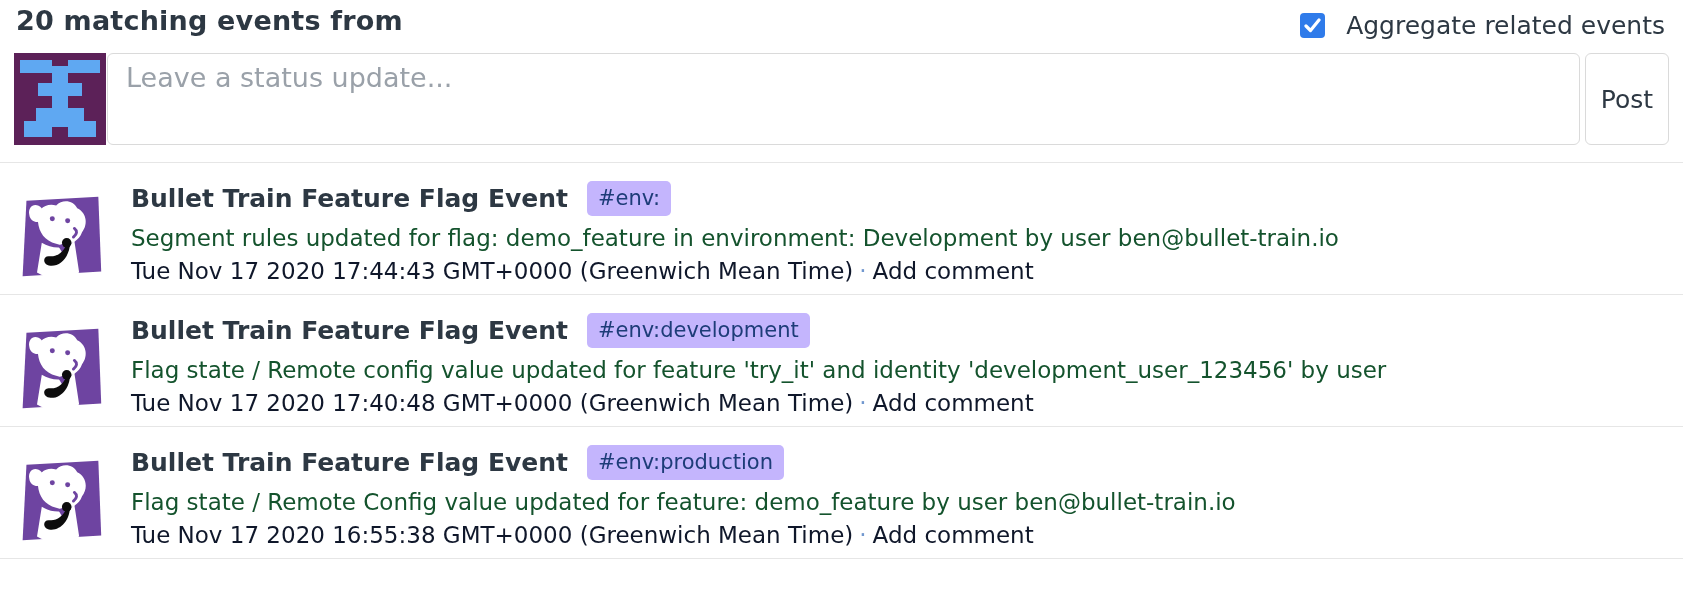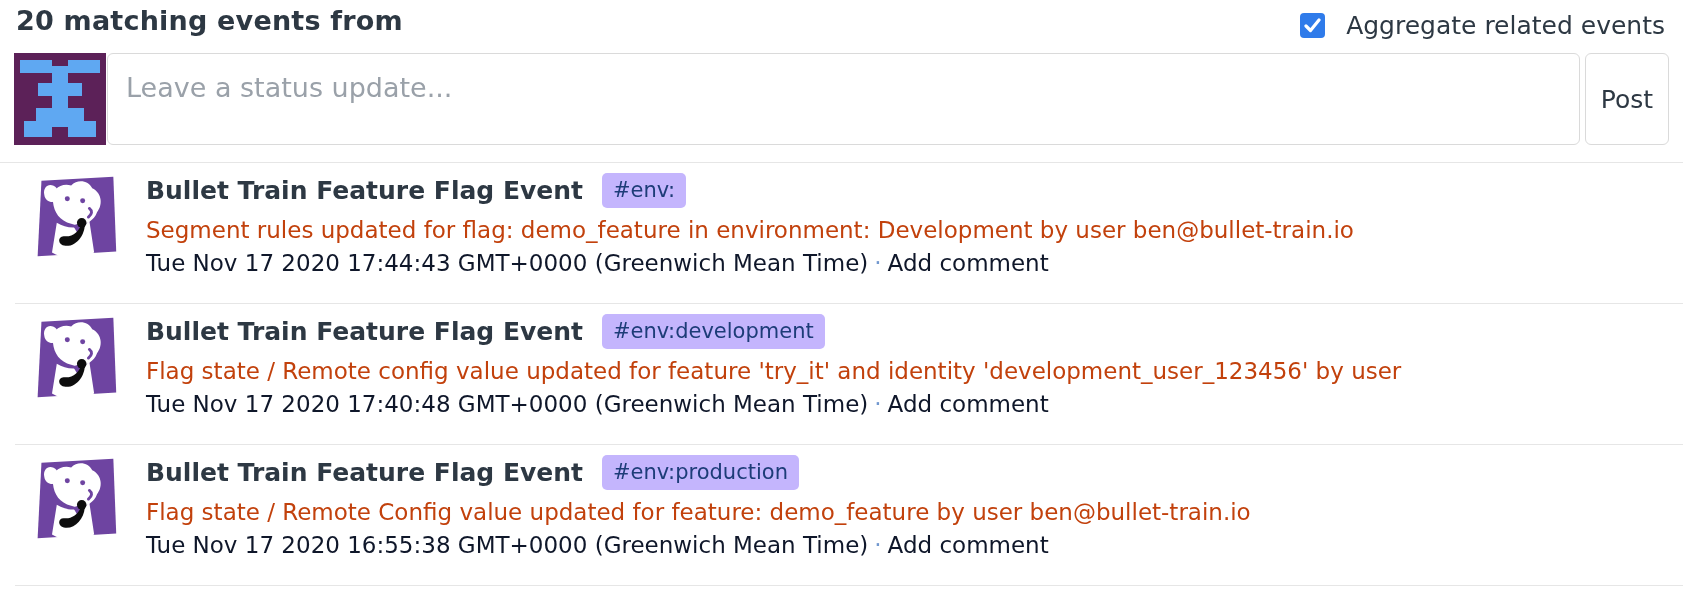--- a/index.html
+++ b/index.html
@@ -14,40 +14,40 @@
   .aggregate{display:flex;align-items:center;gap:21px;margin-top:6px;cursor:pointer;padding-left:25px;}
   .checkbox{width:25px;height:25px;border-radius:4px;background:#2f7bea;display:flex;align-items:center;justify-content:center;flex:none;}
   .checkbox svg{width:17px;height:17px;}
   .aggregate-label{font-size:25px;color:#2d3843;}
   
   .status-row{display:flex;align-items:stretch;margin:13px 14px 0 14px;height:92px;}
   .status-avatar{width:92px;height:92px;flex:none;}
   .status-input{
     flex:1;margin-left:1px;border:1px solid #dadada;border-radius:6px;
     font-family:"DejaVu Sans","Liberation Sans",sans-serif;
-    font-size:27px;color:#313b46;padding:18px 18px;resize:none;outline:none;box-sizing:border-box;
+    font-size:27px;color:#313b46;padding:8px 18px;resize:none;outline:none;box-sizing:border-box;
   }
   .status-input::placeholder{color:#9aa1a9;}
   .post-btn{
     width:84px;margin-left:5px;flex:none;background:#fff;border:1px solid #dadada;border-radius:6px;
     font-family:"DejaVu Sans","Liberation Sans",sans-serif;
     font-size:25px;color:#2d3843;cursor:pointer;
   }
   
   .events{margin-top:17px;border-top:1px solid #e6e6e6;}
-  .event-row{display:flex;align-items:flex-start;padding:9px 14px 19px 14px;border-bottom:1px solid #e6e6e6;min-height:112px;box-sizing:content-box;margin-left:15px;}
+  .event-row{display:flex;align-items:flex-end;padding:9px 14px 10px 14px;border-bottom:1px solid #e6e6e6;min-height:112px;box-sizing:content-box;}
   .event-avatar{width:92px;height:92px;flex:none;}
   .event-body{margin-left:25px;padding-top:1px;min-width:0;}
   .event-title-line{display:flex;align-items:center;gap:19px;}
   .event-title{font-size:25px;font-weight:700;color:#2d3843;white-space:nowrap;}
   .event-tag{
     background:#c4b5fd;color:#1d3c78;font-size:21px;line-height:1;
     padding:7px 11px;border-radius:5px;white-space:nowrap;cursor:pointer;
   }
-  .event-desc{font-size:23px;color:#c2410c;margin-top:9px;white-space:nowrap;}
+  .event-desc{font-size:23px;color:#14532d;margin-top:9px;white-space:nowrap;}
   .event-meta{font-size:23px;color:#7298cf;margin-top:7px;white-space:nowrap;}
   .event-meta .sep{margin:0 6px;color:#7298cf;}
   .link{color:#0f172a;text-decoration:none;cursor:pointer;}
 </style>
 </head>
 <body>
 
 <svg width="0" height="0" style="position:absolute">
   <defs>
 

